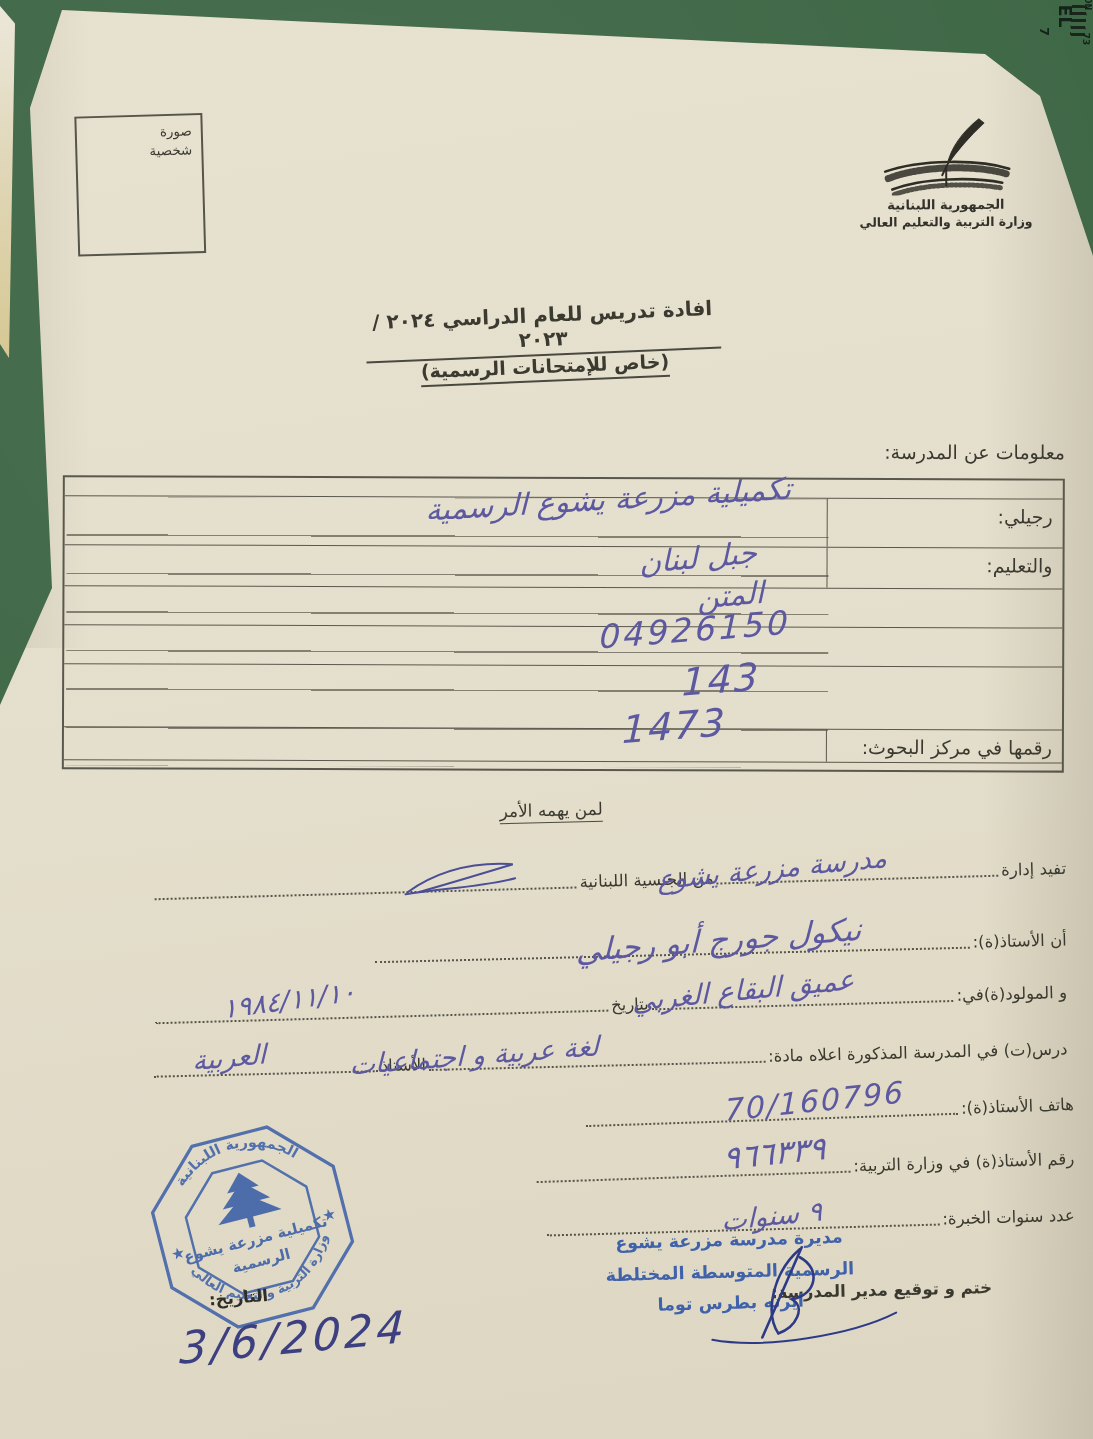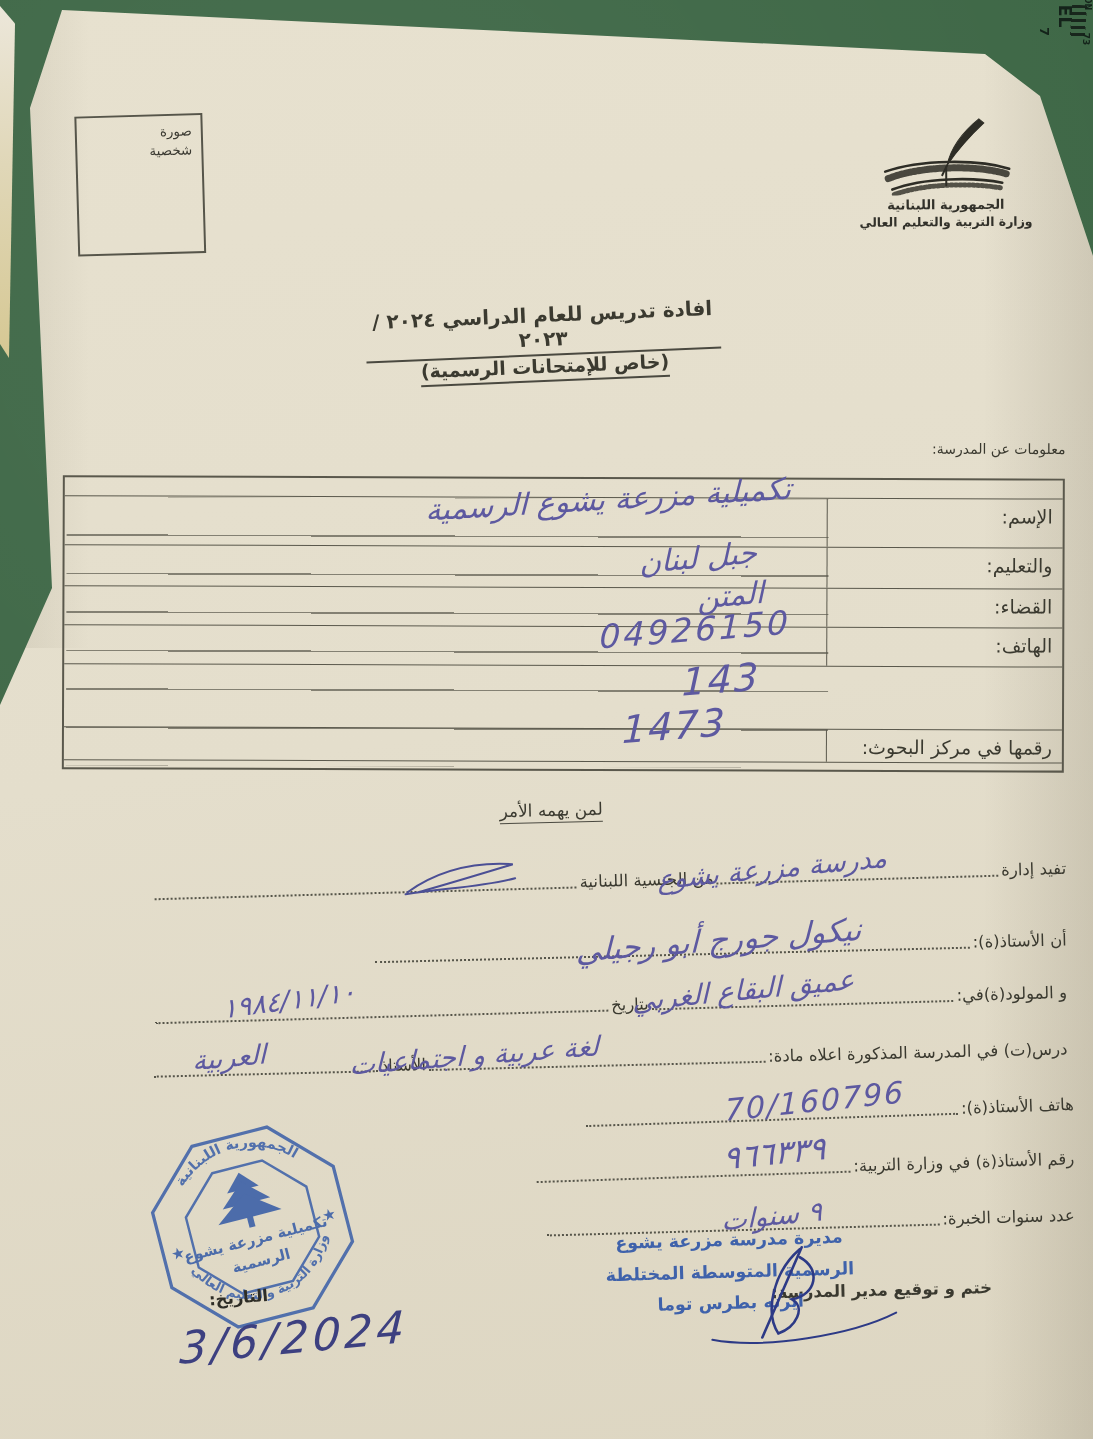--- a/index.html
+++ b/index.html
@@ -44,21 +44,21 @@
   .m2{font-size:12.5px;margin-top:2px;}
 
   .doc-title{position:absolute;left:368px;top:303px;width:355px;text-align:center;
              transform:rotate(-2deg);direction:rtl;}
   .doc-title span,.doc-subtitle span{display:inline-block;font-size:20px;font-weight:600;
              color:#3b3a30;padding-bottom:3px;border-bottom:2px solid #4a4940;}
   .doc-subtitle{position:absolute;left:415px;top:355px;width:265px;text-align:center;
              transform:rotate(-2deg);direction:rtl;}
   .doc-subtitle span{font-size:19px;}
 
-  .info-heading{position:absolute;right:26px;top:444px;font-size:14px;direction:rtl;
+  .info-heading{position:absolute;right:26px;top:444px;font-size:19px;direction:rtl;
                 transform:rotate(.5deg);}
 
   .school-table{position:absolute;left:63px;top:477px;width:1002px;height:294px;
                 border:2px solid #5a584c;transform:rotate(.6deg);direction:rtl;
                 box-sizing:border-box;display:flex;flex-direction:column;}
   .tstrip{height:18px;border-bottom:1.5px solid #5a584c;}
   .trow{display:flex;border-bottom:1.5px solid #5a584c;}
   .trow:last-child{border-bottom:none;flex:1;}
   .tlabel{width:236px;border-left:1.5px solid #5a584c;padding:4px 10px 0 0;
           font-size:19px;line-height:1.45;box-sizing:border-box;color:#3b3a30;}
@@ -157,33 +157,31 @@
     </div>
 
     <div class="doc-title"><span>افادة تدريس للعام الدراسي ٢٠٢٤ / ٢٠٢٣</span></div>
     <div class="doc-subtitle"><span>(خاص للإمتحانات الرسمية)</span></div>
 
     <div class="info-heading">معلومات عن المدرسة:</div>
 
     <div class="school-table">
       <div class="tstrip"></div>
       <div class="trow r1">
-        <div class="tlabel">الإسم:</div>
+        <div class="tlabel">رجيلي:</div>
         <div class="tval"></div>
       </div>
       <div class="trow r2">
         <div class="tlabel">والتعليم:</div>
         <div class="tval"></div>
       </div>
       <div class="trow r3">
-        <div class="tlabel">القضاء:</div>
         <div class="tval"></div>
       </div>
       <div class="trow r4">
-        <div class="tlabel">الهاتف:</div>
         <div class="tval"></div>
       </div>
       <div class="trow r5">
         <div class="tval"></div>
       </div>
       <div class="trow">
         <div class="tlabel">رقمها في مركز البحوث:</div>
         <div class="tval"></div>
       </div>
       <div class="tlines"></div>

